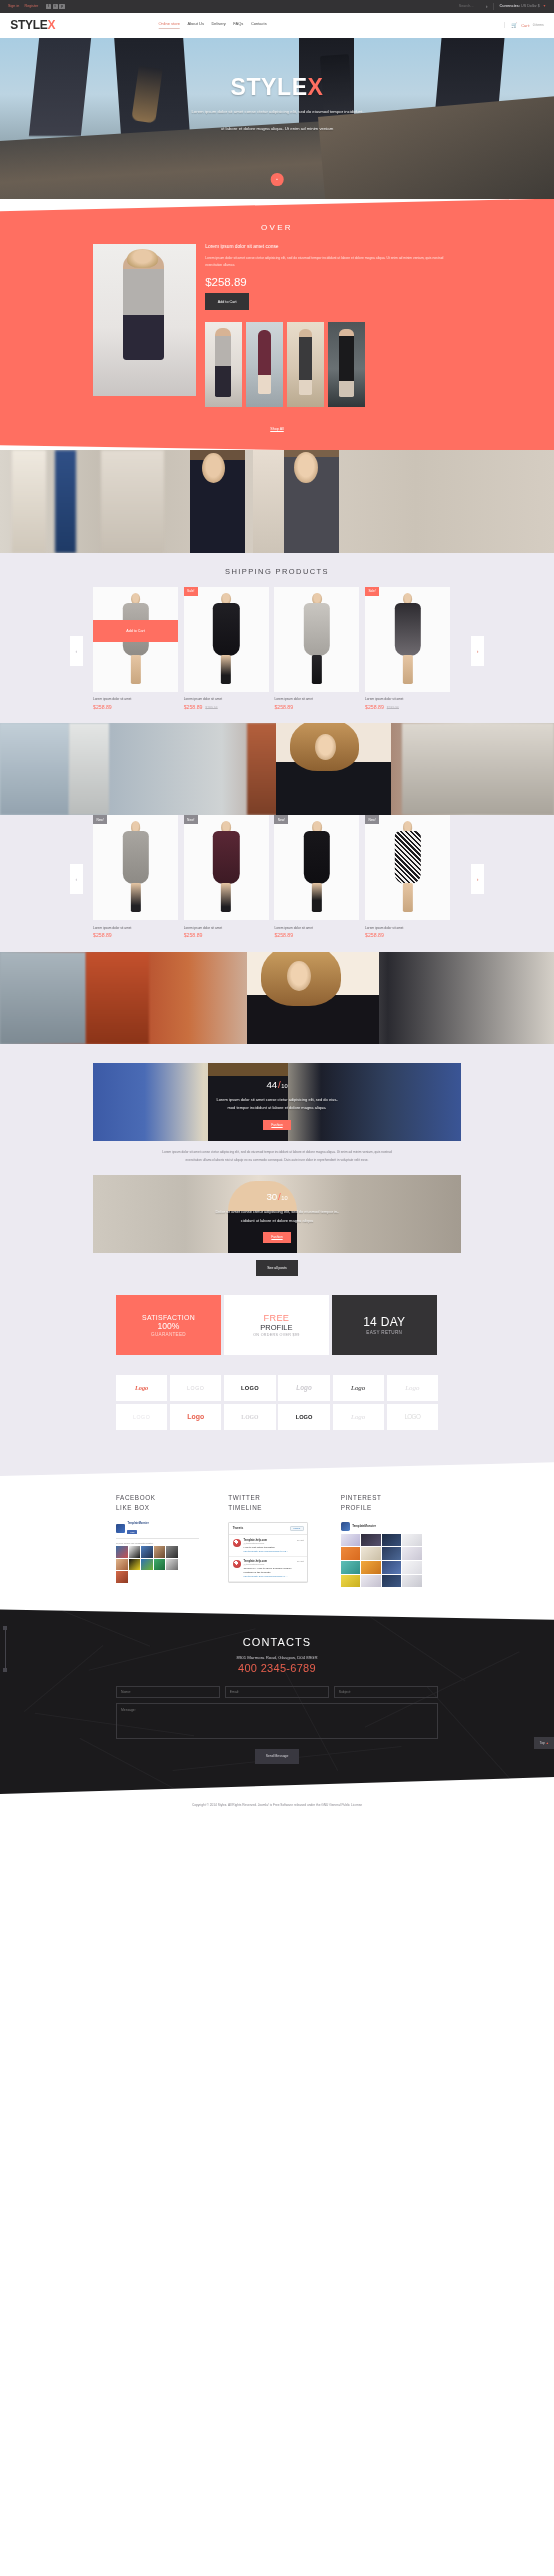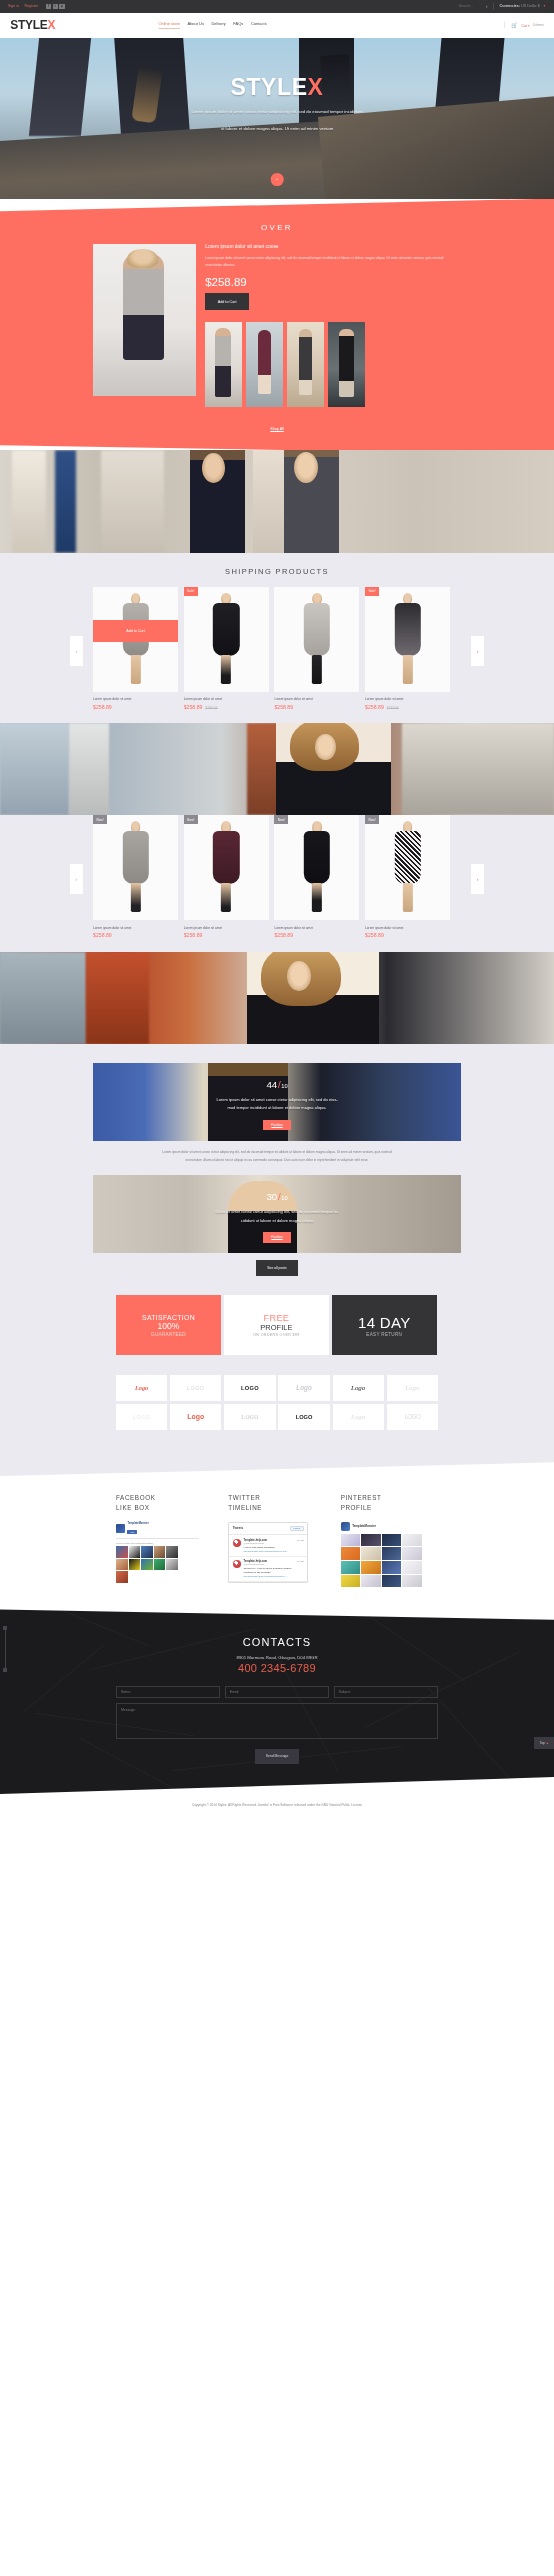--- a/index.html
+++ b/index.html
@@ -272,21 +272,21 @@
   .ben.coral { background:#ff6f61; }
   .ben.white { background:#fff; }
   .ben.dark { background:#343335; }
   .ben .l1 { font-size:6.9px; letter-spacing:0.3px; }
   .ben .l2 { font-size:8.6px; }
   .ben .l3 { font-size:4.6px; letter-spacing:0.3px; margin-top:1.1px; }
   .ben.coral .l1 { color:#fff; } .ben.coral .l2 { color:#fff; } .ben.coral .l3 { color:#ffd4cd; }
   .ben.white .l1 { color:#ff8b7f; font-size:9.2px; }
   .ben.white .l2 { color:#35343a; font-size:7.5px; }
   .ben.white .l3 { color:#a8a6ac; font-size:3.7px; }
-  .ben.dark .l1 { color:#fff; font-size:15px; }
+  .ben.dark .l1 { color:#fff; font-size:12px; }
   .ben.dark .l3 { color:#b6b4ba; font-size:4.6px; }
 
   
   .brands { width:322px; margin:0 auto; padding-bottom:19.5px; }
   .brow { display:flex; gap:2.9px; margin-bottom:2.9px; }
   .bcell { width:52px; height:26px; background:#fff; display:flex;
            align-items:center; justify-content:center; font-size:6.3px; }
   .bcell.g1 { color:#e8604e; font-style:italic; font-weight:bold; font-family:"Liberation Serif",serif; }
   .bcell.g2 { color:#d8d6da; letter-spacing:0.6px; font-size:5.2px; }
   .bcell.g3 { color:#1f1f21; font-weight:bold; font-size:5.7px; letter-spacing:0.3px; }

